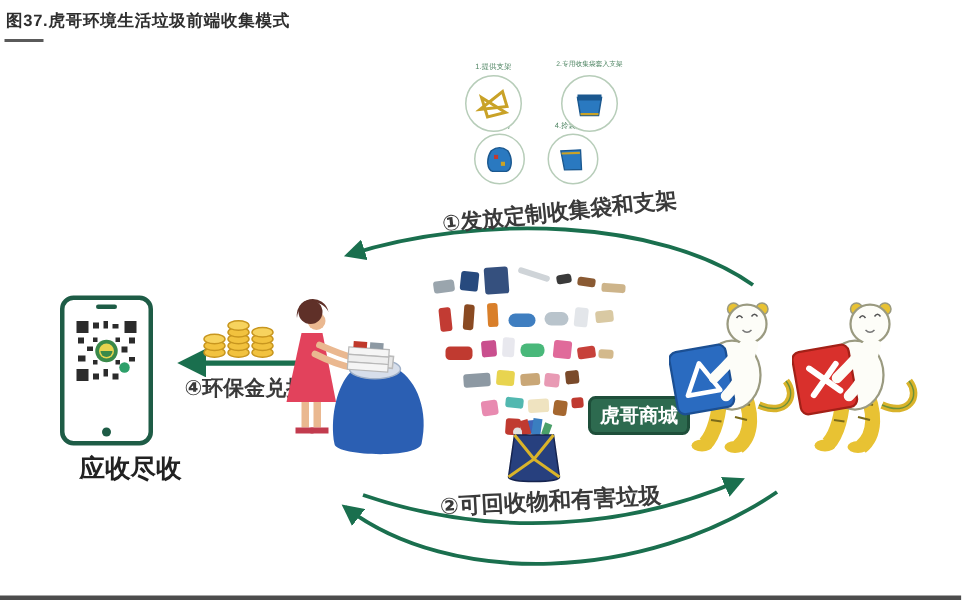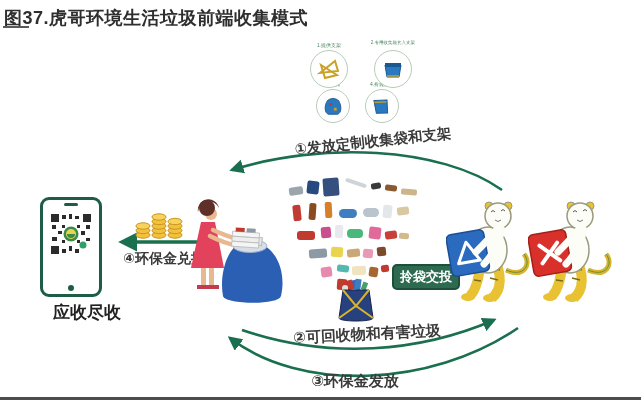--- a/index.html
+++ b/index.html
@@ -1,19 +1,19 @@
 <!DOCTYPE html>
 <html><head>
 <meta charset="utf-8">
 <style>
   html,body{margin:0;padding:0;background:#fff;}
   .stage{position:relative;width:641px;height:407px;background:#ffffff;overflow:hidden;
          font-family:"Liberation Sans","DejaVu Sans",sans-serif;}
   .abs{position:absolute;}
-  .title{left:4px;top:6px;font-size:18px;font-weight:bold;color:#2e2e2e;letter-spacing:.5px;}
+  .title{left:4px;top:6px;font-size:11px;font-weight:bold;color:#2e2e2e;letter-spacing:.5px;}
   .title-underline{left:3px;top:26px;width:26px;height:2px;background:#5a5a5a;}
   .bottom-rule{left:0;top:397px;width:641px;height:3px;background:#4d4d4d;}
   .circle{background:#fff;border:1px solid #b7cdb9;border-radius:50%;
           display:flex;align-items:center;justify-content:center;box-sizing:border-box;}
   .circle-label{font-size:5px;color:#4f8563;text-align:center;white-space:nowrap;line-height:1;}
   .arclabel{color:#3a3a3a;font-weight:600;text-align:center;white-space:nowrap;}
   .lbl-1{left:248px;top:132px;width:250px;font-size:14.5px;transform:rotate(-6deg);}
   .lbl-2{left:282px;top:325px;width:170px;font-size:15px;transform:rotate(-3deg);}
   .lbl-3{left:300px;top:372px;width:110px;font-size:15px;}
   .lbl-4{left:103px;top:250px;width:122px;font-size:14px;}
@@ -77,21 +77,20 @@
       </marker>
     </defs>
     <path d="M502,190 C440,146 320,142 232,170" fill="none" stroke="#1a6f4e" stroke-width="2.6" marker-end="url(#ah)"></path>
     <path d="M242,330 C330,360 420,352 494,320" fill="none" stroke="#1a6f4e" stroke-width="2.6" marker-end="url(#ah)"></path>
     <path d="M518,328 C430,388 300,392 230,338" fill="none" stroke="#1a6f4e" stroke-width="2.6" marker-end="url(#ah)"></path>
     <path d="M212,242 L122,242" fill="none" stroke="#1a6f4e" stroke-width="3.5" marker-end="url(#ah)"></path>
   </svg>
 
   <div class="abs arclabel lbl-1">①发放定制收集袋和支架</div>
   <div class="abs arclabel lbl-2">②可回收物和有害垃圾</div>
-  <div class="abs arclabel lbl-3">③环保金发放</div>
   <div class="abs arclabel lbl-4">④环保金兑换</div>
 
   <div class="abs phone">
     <div class="abs speaker"></div>
     <svg class="abs" style="left:7px;top:13px;" width="42" height="42" viewBox="0 0 42 42">
       <g fill="#2b2b2b">
         <rect x="1" y="1" width="8" height="8"></rect>
           <rect x="33" y="1" width="8" height="8"></rect>
         <rect x="1" y="33" width="8" height="8"></rect>
         <rect x="12" y="2" width="4" height="4"></rect>
@@ -200,21 +199,21 @@
   <svg class="abs" style="left:333px;top:278px;" width="46" height="46" viewBox="0 0 46 46">
     <rect x="14" y="2" width="6" height="10" fill="#c03a30" transform="rotate(-15 17 7)"></rect>
     <rect x="22" y="1" width="6" height="11" fill="#3a7ec0" transform="rotate(8 25 6)"></rect>
     <rect x="29" y="4" width="5" height="8" fill="#4aa06a" transform="rotate(20 31 8)"></rect>
     <circle cx="12" cy="10" r="3" fill="#e0e0e0"></circle>
     <path d="M10,12 L36,12 L40,40 C40,44 6,44 6,40 Z" fill="#27407e" stroke="#16244f"></path>
     <path d="M10,12 L23,28 L36,12" stroke="#d9b32a" fill="none" stroke-width="2"></path>
     <path d="M6,40 L23,28 L40,40" stroke="#d9b32a" fill="none" stroke-width="2"></path>
   </svg>
 
-  <div class="abs badge">拎袋交投</div>
+  <div class="abs badge">虎哥商城</div>
 
   <svg class="abs" style="left:446px;top:198px;" width="92" height="104" viewBox="0 0 92 104">
     <path d="M60,72 C78,80 86,66 78,56" fill="none" stroke="#d9b32a" stroke-width="5"></path>
     <path d="M60,72 C78,80 86,66 78,56" fill="none" stroke="#6b8f3a" stroke-width="1"></path>
     <path d="M48,60 C56,76 56,92 46,100" fill="none" stroke="#e8c233" stroke-width="10"></path>
     <path d="M34,62 C34,78 30,92 24,98" fill="none" stroke="#e8c233" stroke-width="10"></path>
     <ellipse cx="44" cy="100" rx="7" ry="4" fill="#e8c233"></ellipse>
     <ellipse cx="22" cy="99" rx="7" ry="4" fill="#e8c233"></ellipse>
     <path d="M46,70 l8,2 M44,80 l8,2 M30,72 l7,1 M28,82 l7,1" stroke="#7a6a1a" stroke-width="1.5"></path>
     <ellipse cx="42" cy="52" rx="19" ry="23" fill="#fdfdf8" stroke="#9a9a80" stroke-width="1.5"></ellipse>

